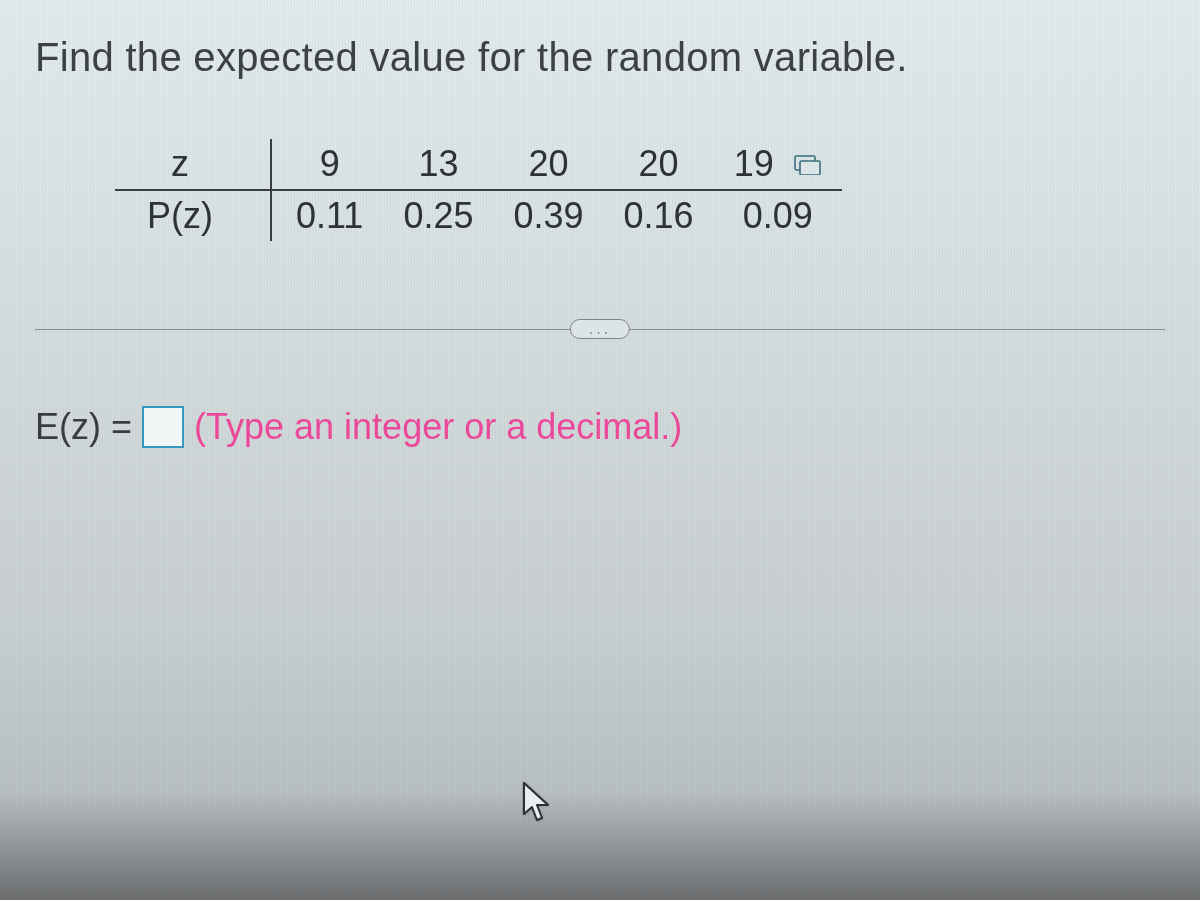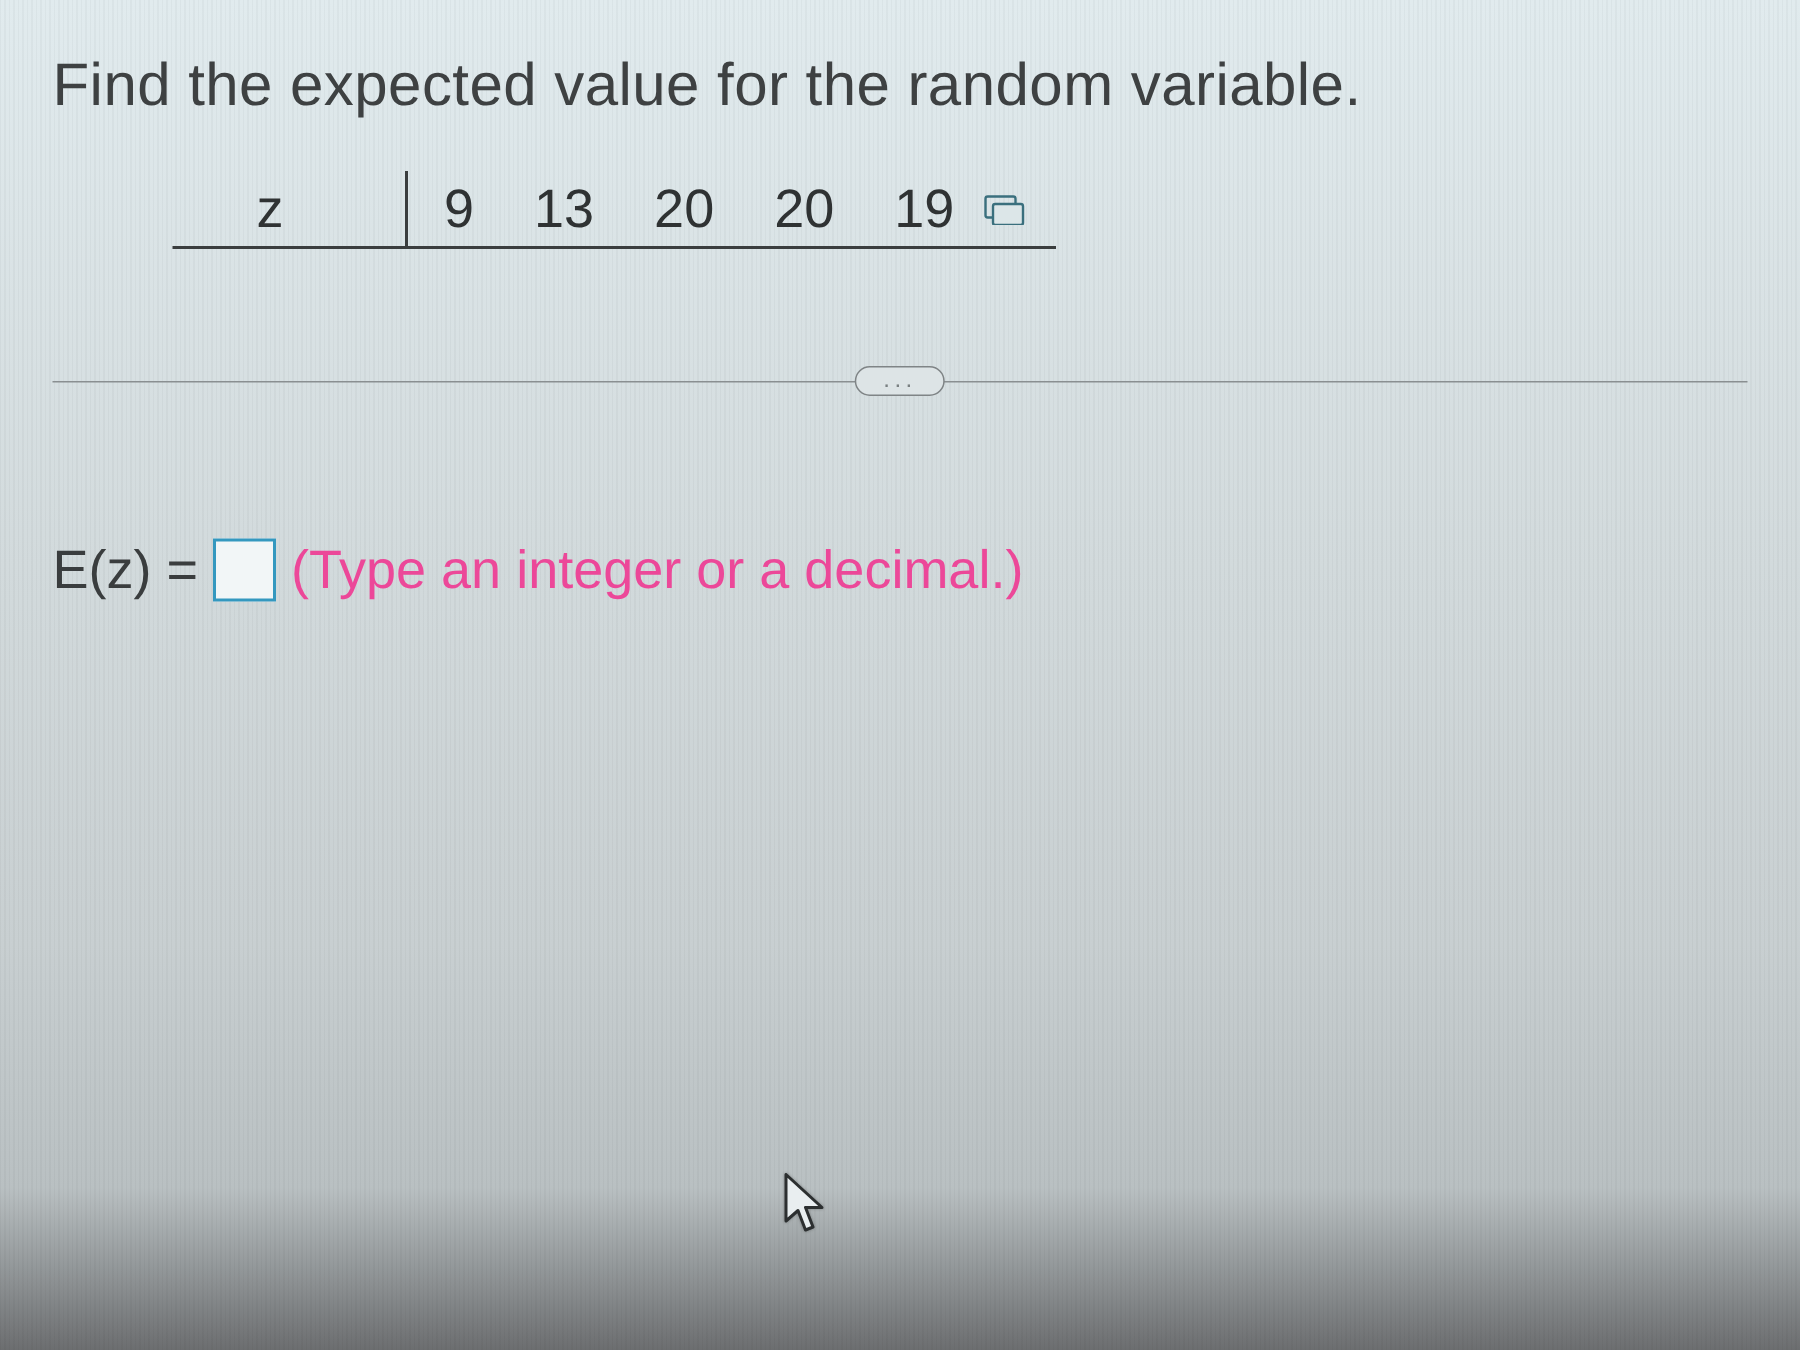--- a/index.html
+++ b/index.html
@@ -15,21 +15,21 @@
   }
   .page{
     padding:35px 35px 0 35px;
     box-sizing:border-box;
   }
   .question{
     font-size:40px;
     font-weight:400;
     color:#3e4142;
     letter-spacing:0.3px;
-    margin-bottom:34px;
+    margin-bottom:59px;
   }
   .dist-table{
     margin-left:80px;
     border-collapse:collapse;
     font-size:36px;
     color:#2f3233;
   }
   .dist-table td{
     padding:4px 20px;
     text-align:center;
@@ -70,21 +70,21 @@
     border-radius:14px;
     background:#dde4e6;
     padding:2px 18px;
     font-size:16px;
     color:#7a8082;
     letter-spacing:3px;
     line-height:14px;
     cursor:pointer;
   }
   .answer-row{
-    margin-top:87px;
+    margin-top:59px;
     font-size:36px;
     color:#3a3d3e;
     display:flex;
     align-items:flex-start;
     gap:4px;
   }
   .answer-box{
     display:inline-block;
     width:42px;height:42px;
     border:2px solid #3498bf;
@@ -123,20 +123,28 @@
       <td>
         <span>19</span>
         <span class="copy-widget">
           <svg width="28" height="22" viewBox="0 0 28 22">
             <rect x="1" y="3" width="20" height="14" rx="1.5" fill="none" stroke="#3a6f7d" stroke-width="1.6"></rect>
             <rect x="6" y="8" width="20" height="14" rx="1.5" fill="#dce6e8" stroke="#3a6f7d" stroke-width="1.6"></rect>
           </svg>
         </span>
       </td>
     </tr>
+    <tr>
+      <td class="rowhead">P(z)</td>
+      <td class="firstval">0.11</td>
+      <td>0.25</td>
+      <td>0.39</td>
+      <td>0.16</td>
+      <td>0.09</td>
+    </tr>
   </tbody>
     </table>
 
   <div class="divider-wrap">
     <div class="divider-line"></div>
     <div class="pill">...</div>
   </div>
 
   <div class="answer-row">
     <span>E(z) =</span>

